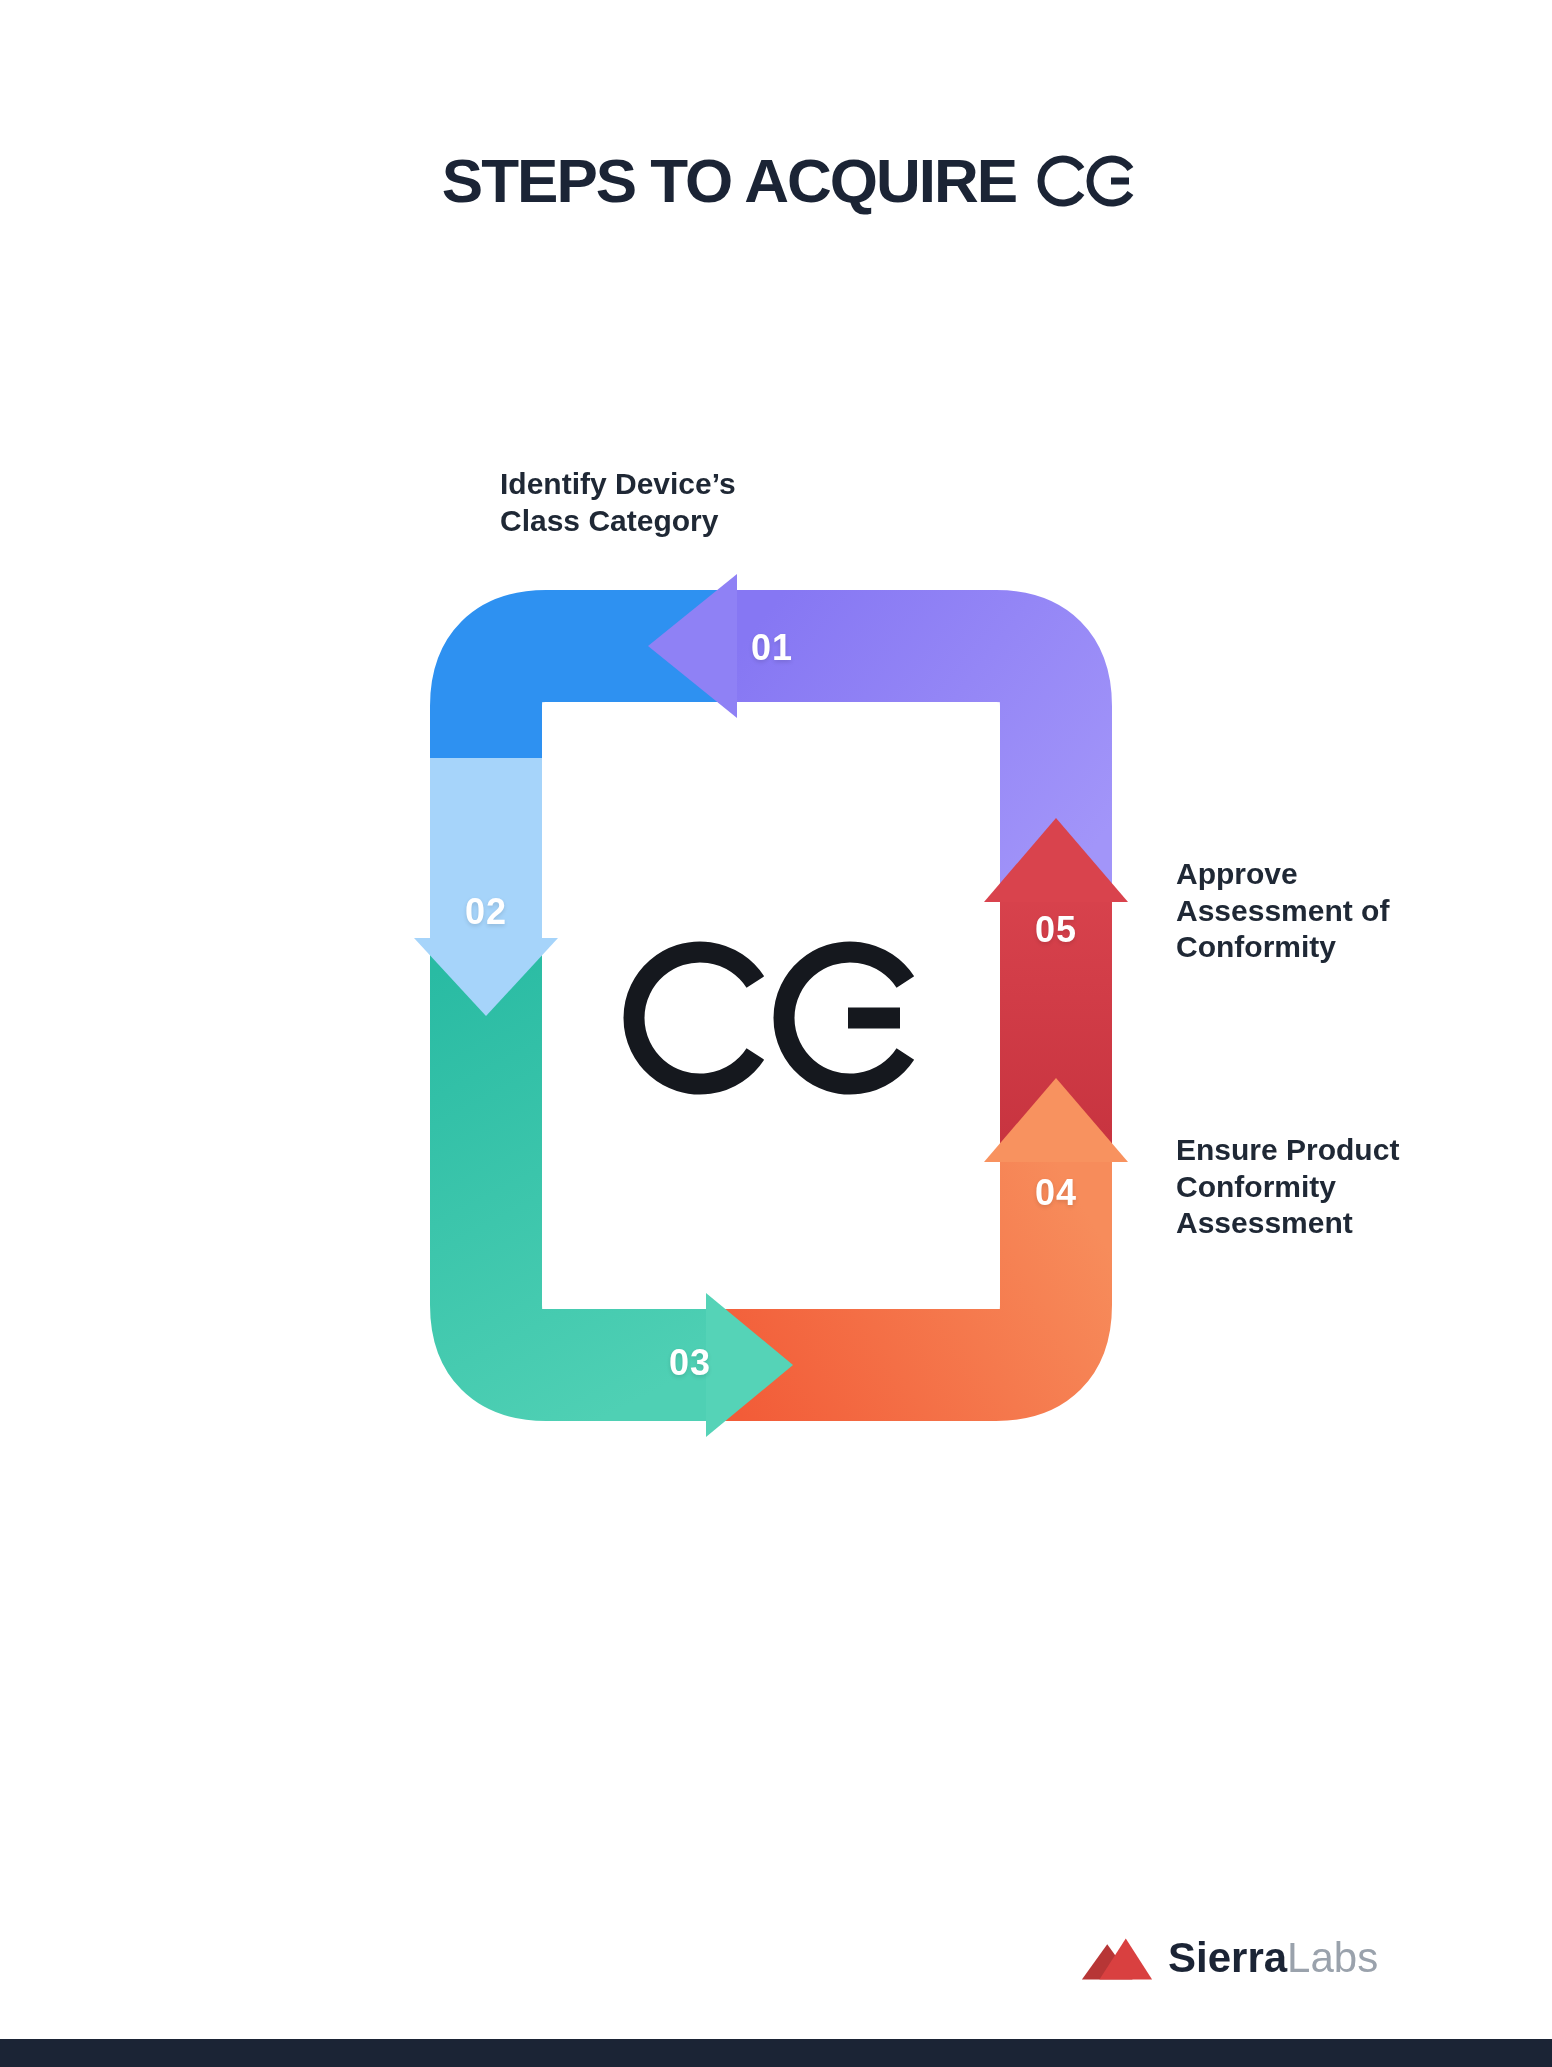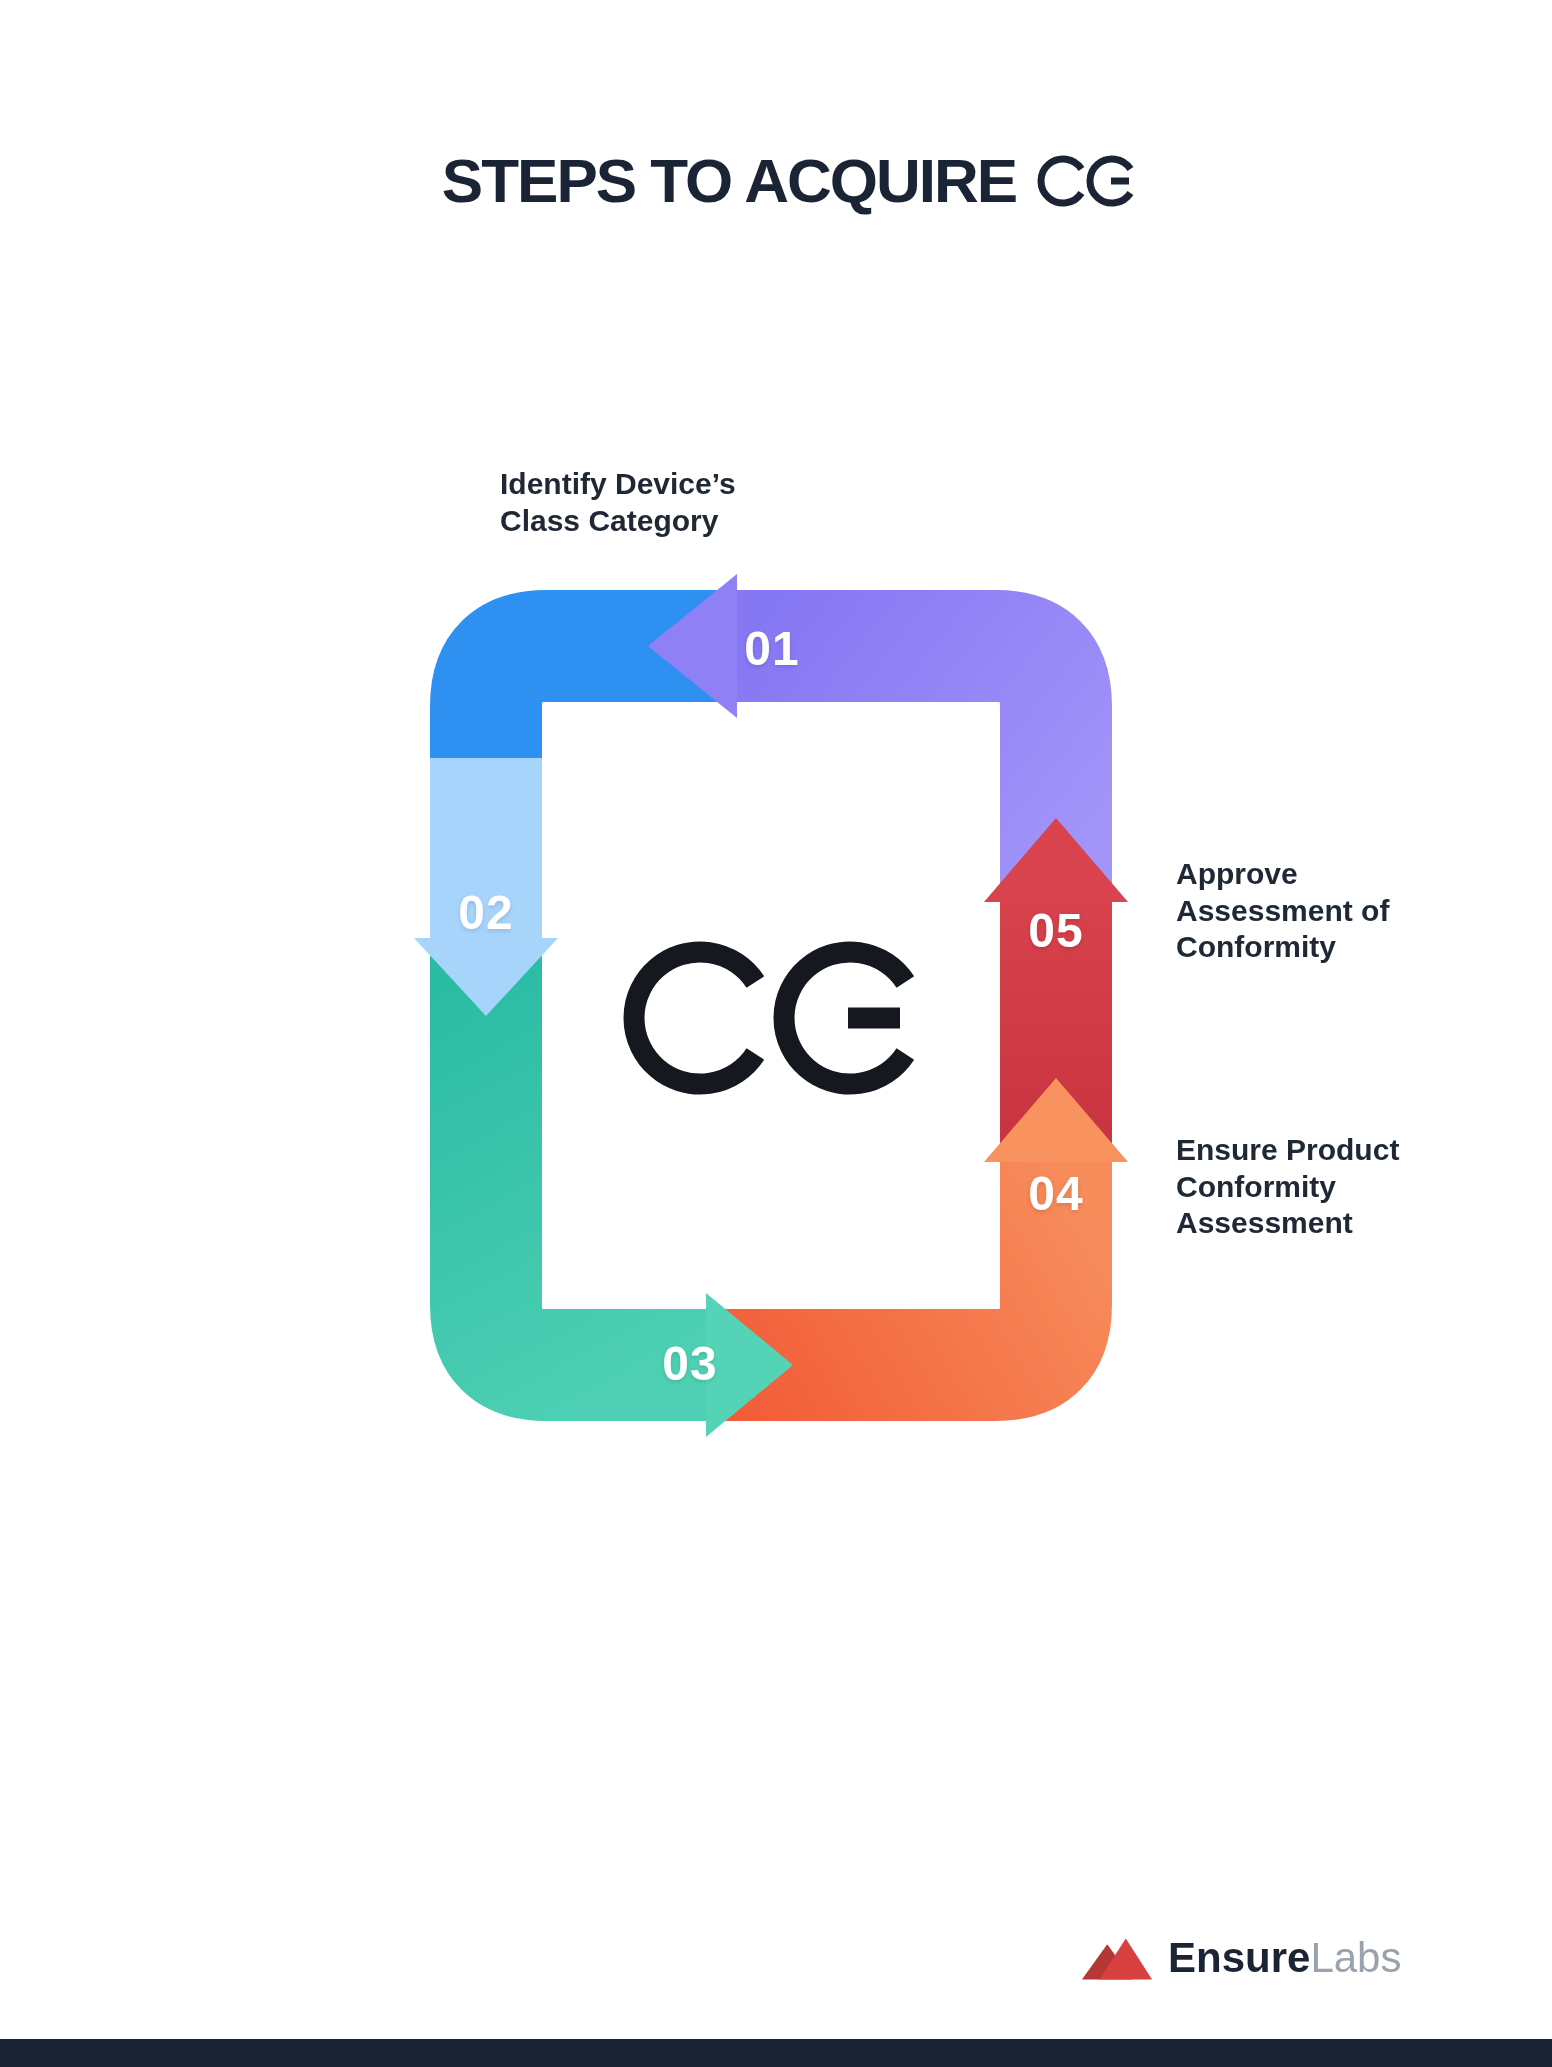--- a/index.html
+++ b/index.html
@@ -38,21 +38,21 @@
     position: absolute;
     left: 0; top: 0;
     width: 1552px; height: 2067px;
   }
 
   
   .step-num {
     position: absolute;
     transform: translate(-50%, -50%);
     color: #ffffff;
-    font-size: 48px;
+    font-size: 36px;
     font-weight: bold;
     letter-spacing: 1px;
     text-shadow: 0 2px 4px rgba(0,0,0,0.12);
   }
   #num-01 { left: 772px;  top: 648px;  }
   #num-02 { left: 486px;  top: 912px;  }
   #num-03 { left: 690px;  top: 1363px; }
   #num-04 { left: 1056px; top: 1193px; }
   #num-05 { left: 1056px; top: 930px;  }
 
@@ -166,19 +166,19 @@
   <div class="step-label" id="label-05">Approve
 Assessment of
 Conformity</div>
 
   <div class="brand">
     <svg class="brand-icon" viewBox="0 0 80 48">
       <polygon points="4,46 30,10 56,46" fill="#b73636"></polygon>
       <polygon points="22,46 49,4 76,46" fill="#d94040"></polygon>
     </svg>
     <div class="brand-text">
-      <span class="brand-bold">Ensure</span><span class="brand-light">Labs</span>
+      <span class="brand-bold">Sierra</span><span class="brand-light">Labs</span>
     </div>
   </div>
 
   <div class="bottom-bar"></div>
 
 </div>
 
 </body></html>

